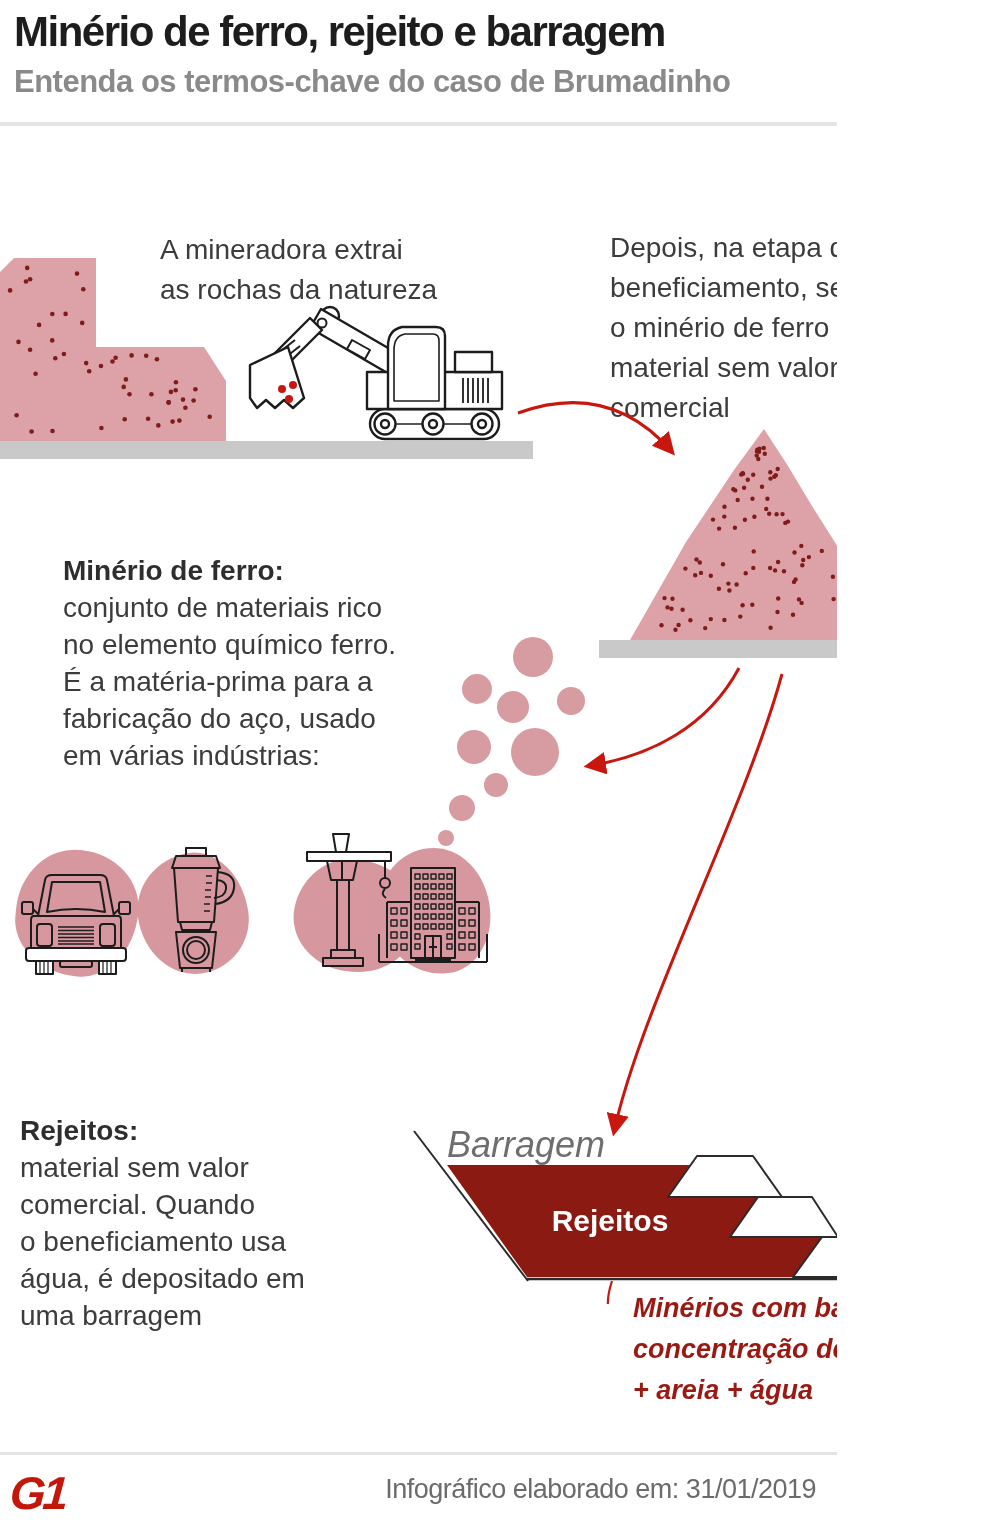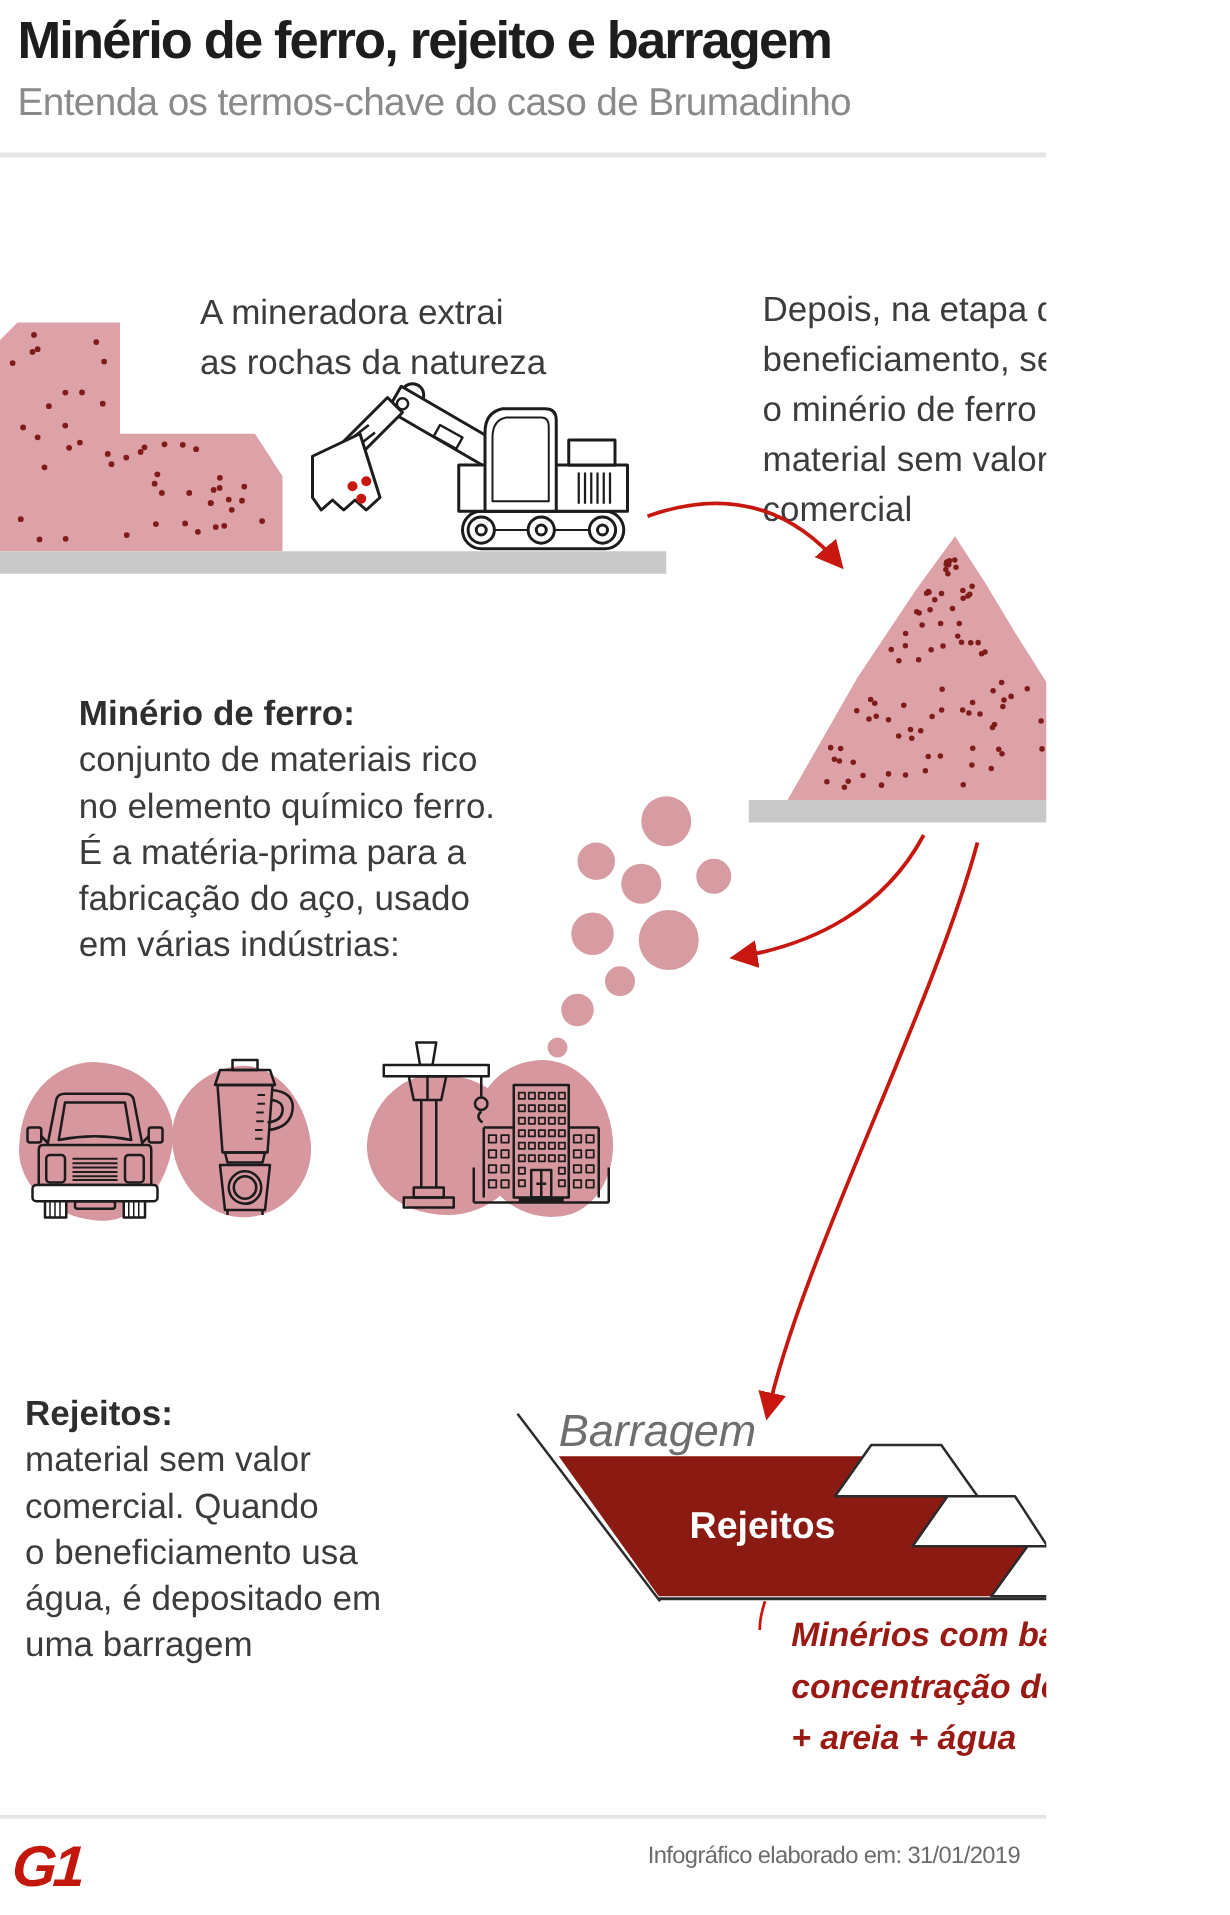--- a/index.html
+++ b/index.html
@@ -3,42 +3,42 @@
 <meta charset="utf-8">
 <style>
   html,body{margin:0;padding:0;background:#fff;}
   .stage{
     position:relative;width:837px;height:1532px;background:#ffffff;overflow:hidden;
     font-family:"Liberation Sans","DejaVu Sans",sans-serif;color:#3c3c3c;
   }
   .abs{position:absolute;}
   
   .title{left:14px;top:8px;font-size:42px;font-weight:800;color:#1d1d1d;letter-spacing:-1.5px;}
-  .subtitle{left:14px;top:64px;font-size:31px;font-weight:400;color:#8a8a8a;letter-spacing:-0.5px;}
+  .subtitle{left:14px;top:64px;font-size:31px;font-weight:700;color:#8a8a8a;letter-spacing:-0.5px;}
   .divider{left:0;width:984px;height:4px;background:#e5e5e5;}
   .divider.top{top:122px;}
   .divider.bottom{top:1452px;height:3px;}
   
   .caption{font-size:28px;line-height:40px;color:#3c3c3c;margin-top:48px;}
   .cap-left{left:160px;top:182px;width:330px;text-align:left;}
   .cap-right{left:610px;top:180px;width:350px;text-align:left;}
   
   .defblock{font-size:28px;line-height:37px;color:#3c3c3c;}
   .defblock .term{display:block;font-weight:700;color:#2e2e2e;}
   .ore-block{left:63px;top:552px;width:372px;}
   .tail-block{left:20px;top:1112px;width:370px;}
   
   .ground{background:#c9c9c9;}
   
   .barragem-label{left:447px;top:1124px;font-size:36px;font-style:italic;color:#6e6e6e;}
   .rejeitos-label{left:500px;top:1204px;width:220px;text-align:center;font-size:30px;font-weight:700;color:#ffffff;}
   .dam-note{left:633px;top:1288px;width:300px;font-size:27px;line-height:41px;font-style:italic;font-weight:700;color:#9a1a13;}
   
   .logo{left:10px;top:1466px;font-size:46px;font-weight:900;font-style:italic;color:#c4170c;letter-spacing:-3px;transform:skewX(-4deg);}
-  .credit{right:21px;top:1474px;font-size:19px;color:#6b6b6b;letter-spacing:-0.5px;}
+  .credit{right:21px;top:1474px;font-size:27px;color:#6b6b6b;letter-spacing:-0.5px;}
   
   .blob{background:#d6979e;}
   .blob1{left:16px;top:850px;width:122px;height:126px;border-radius:48% 52% 45% 55% / 52% 46% 56% 44%;transform:rotate(6deg);}
   .blob2{left:138px;top:853px;width:110px;height:121px;border-radius:54% 46% 50% 50% / 47% 55% 45% 53%;transform:rotate(-8deg);}
   .blob3{left:294px;top:860px;width:124px;height:112px;border-radius:46% 54% 52% 48% / 55% 45% 52% 48%;transform:rotate(10deg);}
   .blob4{left:380px;top:848px;width:110px;height:126px;border-radius:50% 50% 44% 56% / 46% 54% 48% 52%;transform:rotate(-5deg);}
   svg{display:block;}
   .overlay{pointer-events:none;}
 </style>
 </head>

